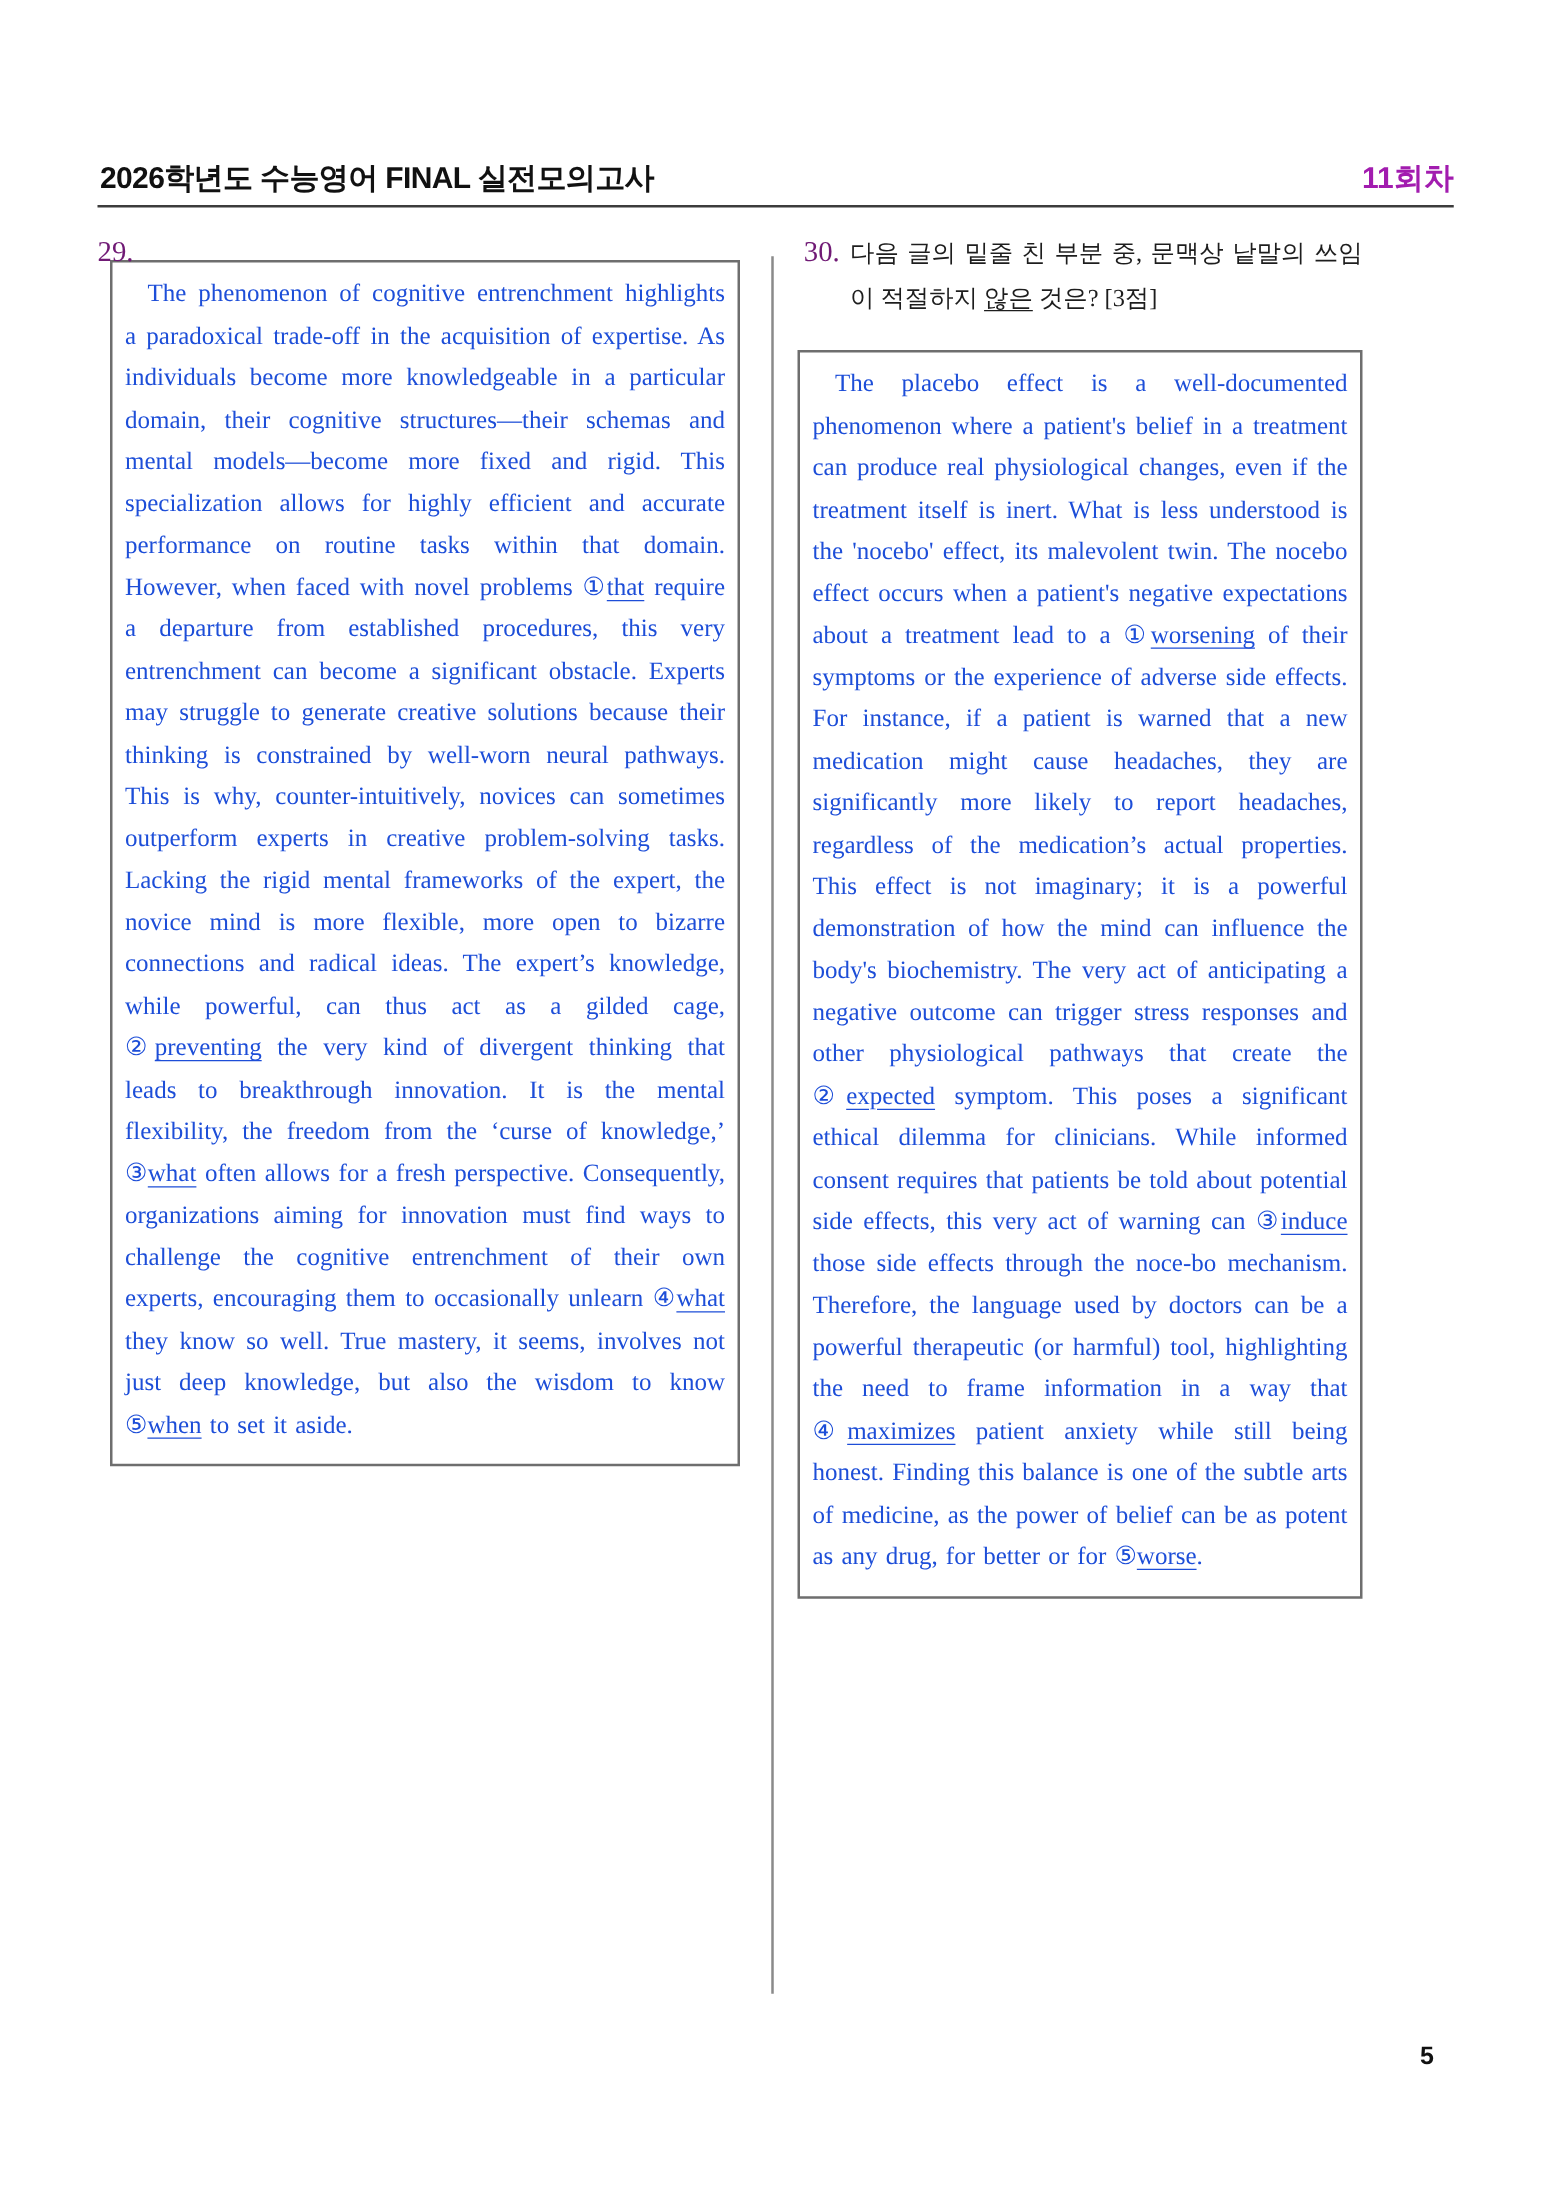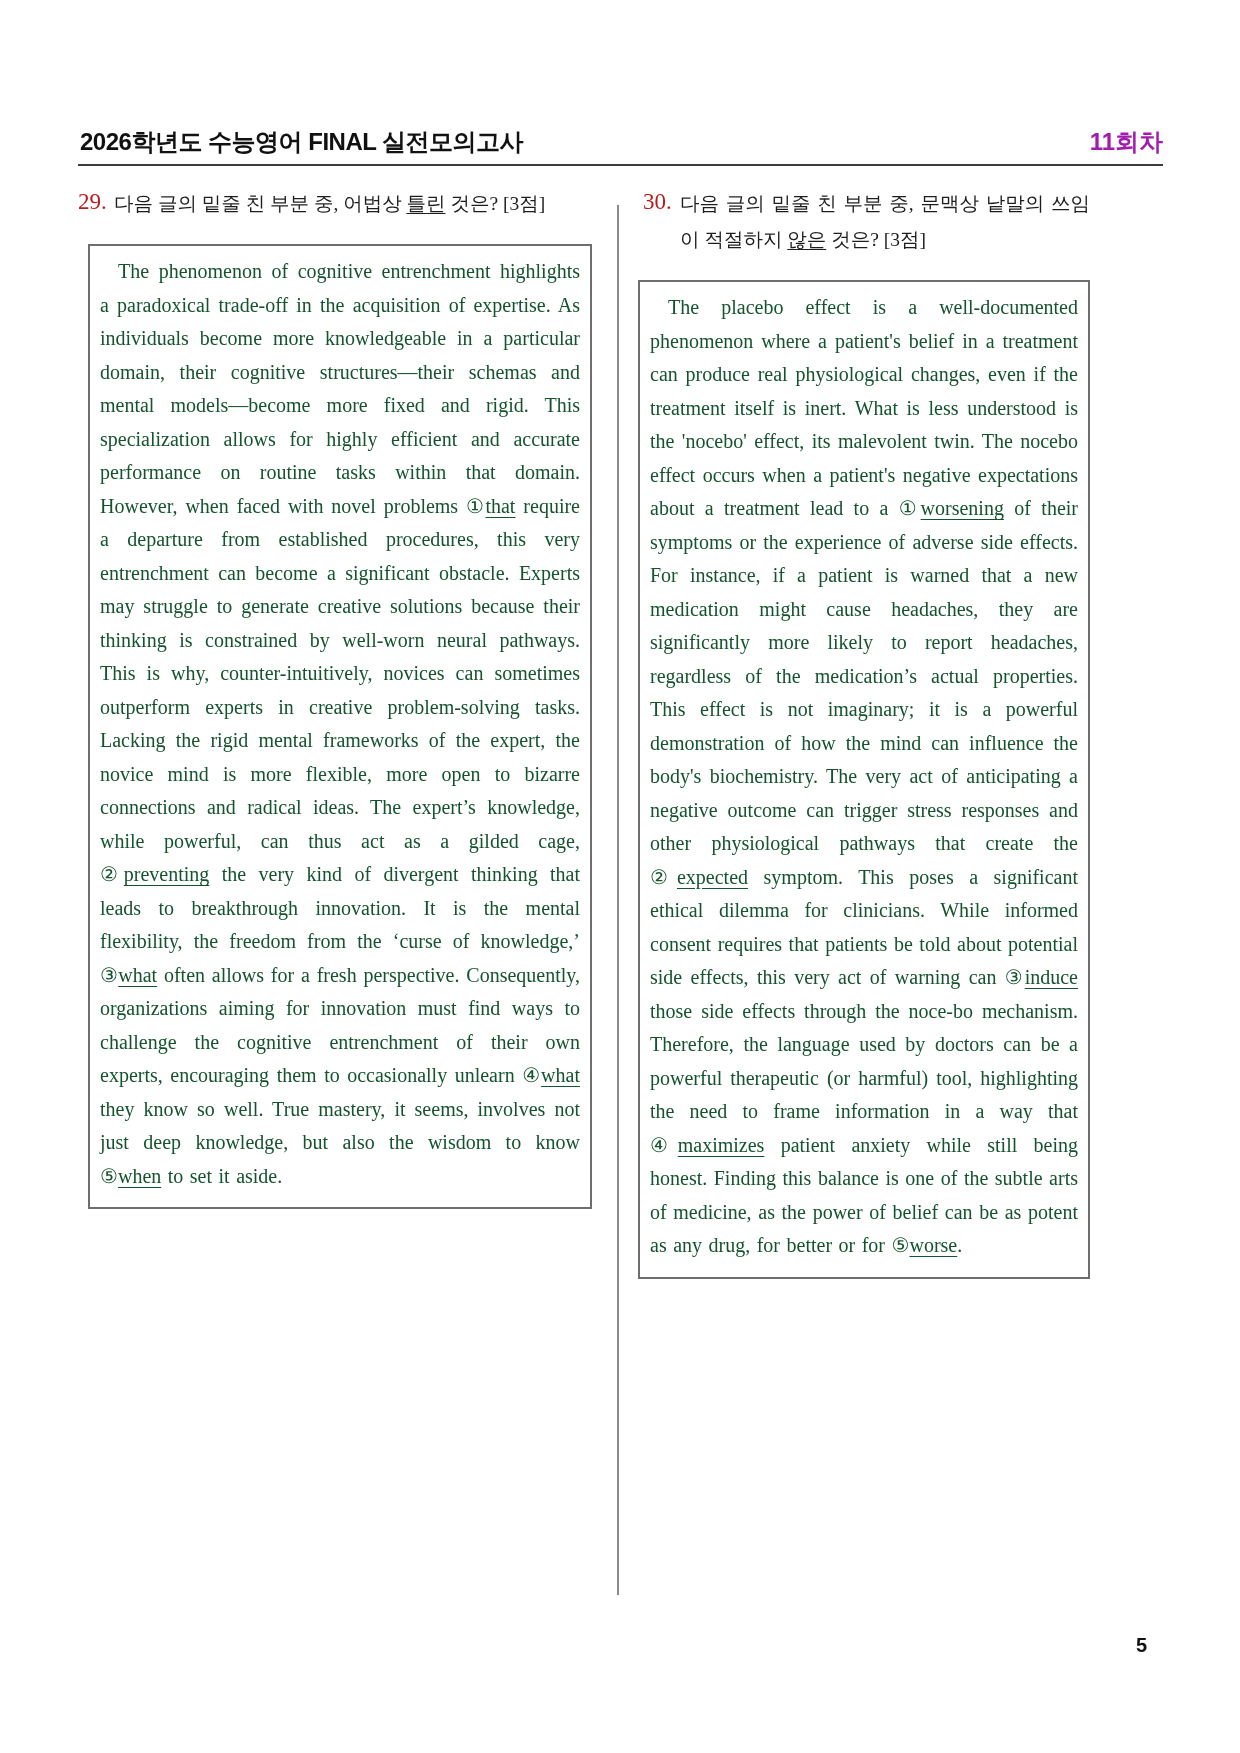--- a/index.html
+++ b/index.html
@@ -45,36 +45,36 @@
   .q-head {
     position:relative;
     padding-left:36px;
     font-size:19.5px; line-height:36px;
     color:#1d1d1d;
     text-align:justify;
   }
   .col-right .q-head { padding-left:42px; }
   .q-num {
     position:absolute; left:0; top:-2px;
-    color:#b91c1c; font-size:23px; line-height:36px;
+    color:#701a75; font-size:23px; line-height:36px;
   }
   .col-right .q-num { left:5px; }
 
   .passage-box {
     margin-top:22px;
     border:2px solid #6e6e6e;
     padding:9px 10px 14px 10px;
     background:#fff;
   }
   .col-left .passage-box { margin-left:10px; }
 
   .passage {
     margin:0;
     font-size:20px; line-height:33.5px;
-    color:#14532d;
+    color:#1d4ed8;
     text-align:justify;
     text-indent:18px;
     word-spacing:1.5px;
   }
 
   .u {
     text-decoration:underline;
     text-underline-offset:4px;
     text-decoration-thickness:1px;
   }
@@ -94,21 +94,20 @@
 
   <div class="header-title">2026학년도 수능영어 FINAL 실전모의고사</div>
   <div class="header-round">11회차</div>
   <div class="header-rule"></div>
 
   <div class="divider"></div>
 
   <section class="col col-left">
     <div class="q-head">
       <span class="q-num">29.</span>
-      <span class="q-prompt"><span>다음 글의 밑줄 친 부분 중, 어법상 </span><span class="u">틀린</span><span> 것은? [3점]</span></span>
     </div>
     <div class="passage-box">
       <p class="passage"><span>The phenomenon of cognitive entrenchment highlights a paradoxical trade-off in the acquisition of expertise. As individuals become more knowledgeable in a particular domain, their cognitive structures—their schemas and mental models—become more fixed and rigid. This specialization allows for highly efficient and accurate performance on routine tasks within that domain. However, when faced with novel problems ①</span><span class="u">that</span><span> require a departure from established procedures, this very entrenchment can become a significant obstacle. Experts may struggle to generate creative solutions because their thinking is constrained by well-worn neural pathways. This is why, counter-intuitively, novices can sometimes outperform experts in creative problem-solving tasks. Lacking the rigid mental frameworks of the expert, the novice mind is more flexible, more open to bizarre connections and radical ideas. The expert’s knowledge, while powerful, can thus act as a gilded cage, ②</span><span class="u">preventing</span><span> the very kind of divergent thinking that leads to breakthrough innovation. It is the mental flexibility, the freedom from the ‘curse of knowledge,’ ③</span><span class="u">what</span><span> often allows for a fresh perspective. Consequently, organizations aiming for innovation must find ways to challenge the cognitive entrenchment of their own experts, encouraging them to occasionally unlearn ④</span><span class="u">what</span><span> they know so well. True mastery, it seems, involves not just deep knowledge, but also the wisdom to know ⑤</span><span class="u">when</span><span> to set it aside.</span></p>
     </div>
   </section>
 
   <section class="col col-right">
     <div class="q-head">
       <span class="q-num">30.</span>
       <span class="q-prompt"><span>다음 글의 밑줄 친 부분 중, 문맥상 낱말의 쓰임이 적절하지 </span><span class="u">않은</span><span> 것은? [3점]</span></span>

